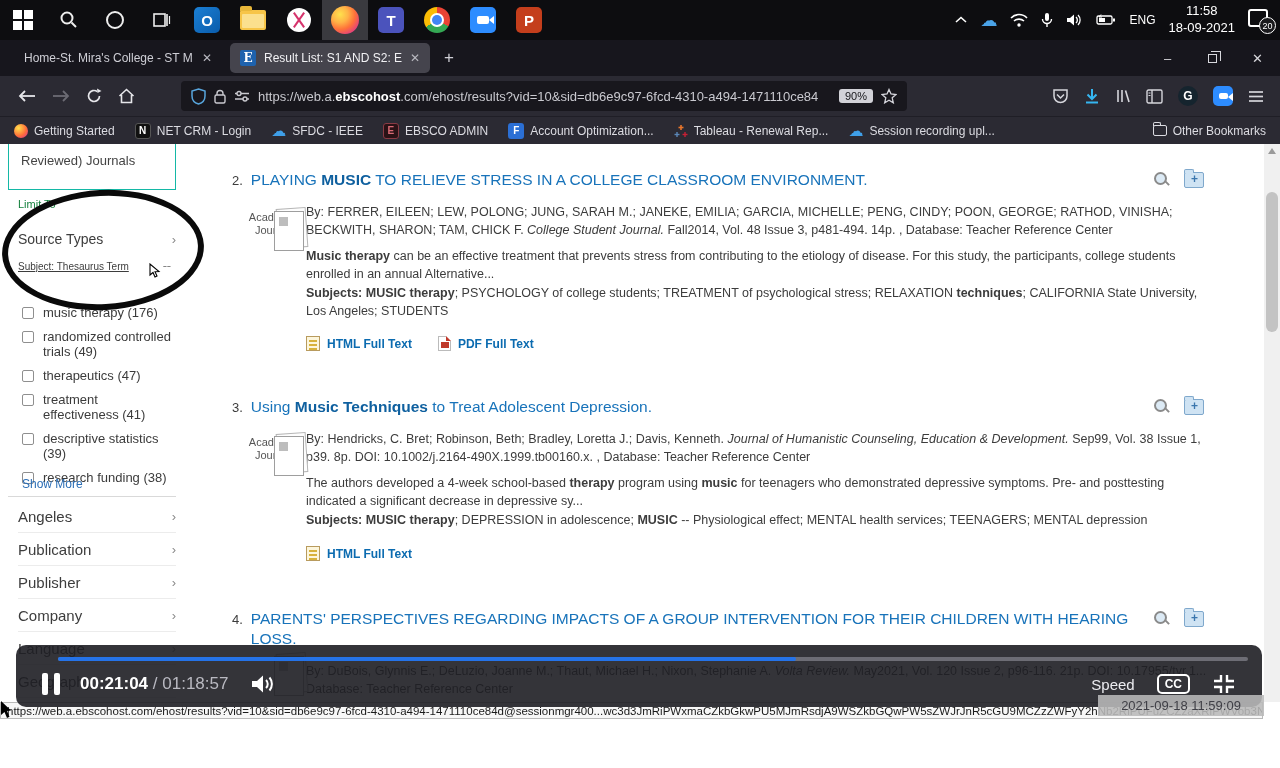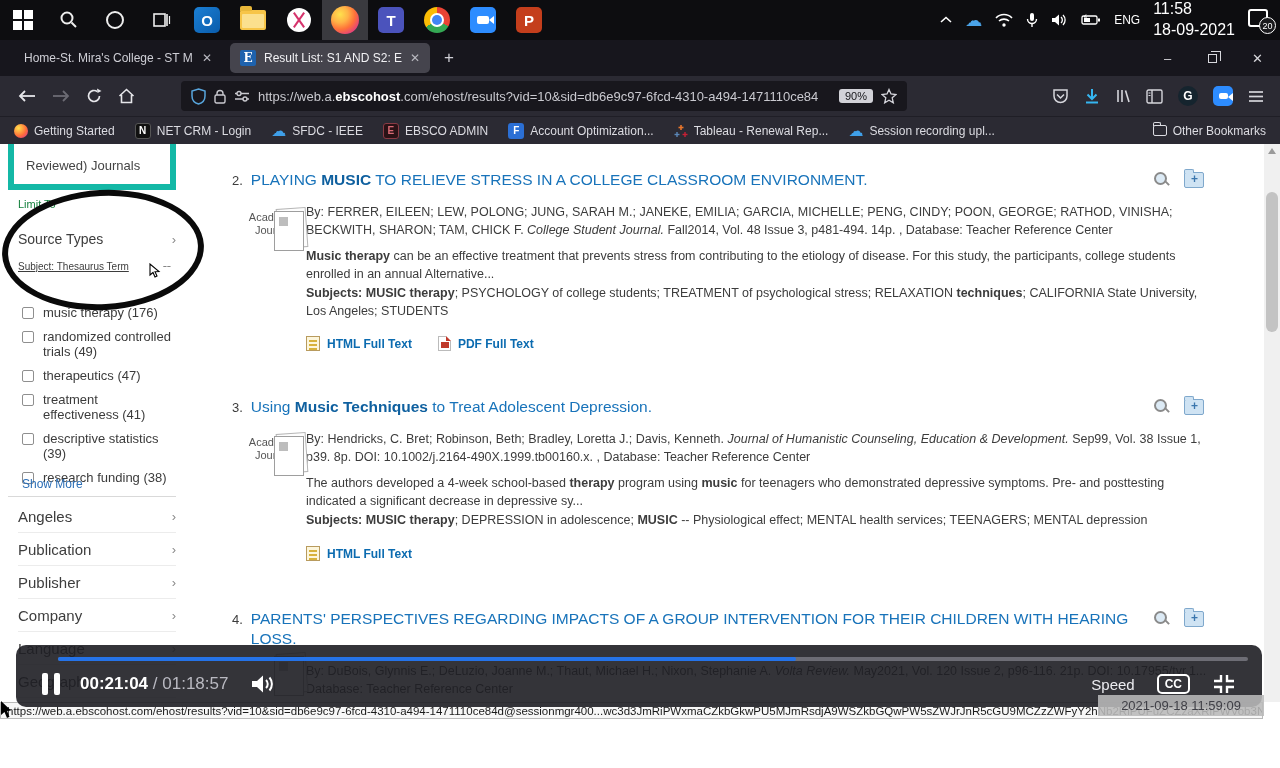--- a/index.html
+++ b/index.html
@@ -30,21 +30,21 @@
   .chrome-ico:before { content:""; position:absolute; inset:6px; background:#fff; border-radius:50%; }
   .chrome-ico:after { content:""; position:absolute; inset:8px; background:#4285f4; border-radius:50%; }
   .zoom-app { background:#2d8cff; }
   .cam-glyph { width:12px; height:8px; background:#fff; border-radius:2px; position:relative; }
   .cam-glyph:after { content:""; position:absolute; right:-5px; top:0; border-left:5px solid #fff; border-top:4px solid transparent; border-bottom:4px solid transparent; transform:scaleX(-1); }
   .ppt { background:#c43e1c; }
   .tray { margin-left:auto; display:flex; align-items:center; gap:13px; padding-right:8px; color:#fff; }
   .tray-ico { display:flex; align-items:center; justify-content:center; }
   .cloud-ico { font-size:17px; color:#4aa3e8; line-height:1; }
   .tray-lang { font-size:12px; }
-  .tray-clock { font-size:16px; text-align:left; line-height:1.3; }
+  .tray-clock { font-size:13px; text-align:center; line-height:1.3; }
   .notif { position:relative; width:24px; height:22px; }
   .notif .bubble { position:absolute; inset:0 4px 4px 0; border:2px solid #fff; border-radius:3px; }
   .notif .count { position:absolute; right:-4px; bottom:-3px; width:17px; height:17px; border-radius:50%; background:#1a1a1d; border:1.5px solid #fff; color:#fff; font-size:9px; display:flex; align-items:center; justify-content:center; }
   
   .tabbar { position:absolute; top:40px; left:0; width:1280px; height:36px; background:#17161d; display:flex; align-items:center; color:#cfcfd6; z-index:100; }
   .tab { display:flex; align-items:center; gap:8px; font-size:12px; padding:0 10px; height:30px; }
   .tab.inactive { width:208px; margin-left:14px; }
   .tab.active { width:200px; background:#45444d; border-radius:5px; margin-left:8px; color:#f1f1f4; }
   .tab-title { flex:1; white-space:nowrap; overflow:hidden; }
   .tab-close { font-size:12px; color:#b9b9c0; }
@@ -68,21 +68,21 @@
   .bm-ico { width:16px; height:16px; border-radius:3px; display:flex; align-items:center; justify-content:center; font-size:10px; font-weight:bold; color:#fff; flex:none; }
   .bm-right { margin-left:auto; display:flex; align-items:center; gap:6px; }
   .mini-ff { width:14px; height:14px; border-radius:50%; background:radial-gradient(circle at 32% 30%, #ffe14d, #ff7139 55%, #e3427a 85%); }
   .mini-cloud { color:#3f9fe8; font-size:15px; line-height:1; }
   .folder-outline { width:14px; height:11px; border:1.5px solid #dcdce2; border-radius:2px; position:relative; }
   .folder-outline:before { content:""; position:absolute; top:-4px; left:-1px; width:6px; height:3px; border:1.5px solid #dcdce2; border-bottom:none; border-radius:2px 2px 0 0; }
   
   .page { position:absolute; top:144px; left:0; width:1280px; height:558px; background:#fff; overflow:hidden; z-index:10; }
   
   .sidebar { position:absolute; left:0; top:0; width:205px; height:100%; }
-  .peer-box { position:absolute; left:8px; top:-20px; width:168px; height:66px; border:6px solid #14b8a6; background:#fff; font-size:13px; color:#444; padding:28px 0 0 12px; }
+  .peer-box { position:absolute; left:8px; top:-20px; width:168px; height:66px; border:1px solid #14b8a6; background:#fff; font-size:13px; color:#444; padding:28px 0 0 12px; }
   .limit-to { position:absolute; left:18px; top:54px; font-size:11px; color:#15803d; }
   .side-row { position:absolute; left:18px; width:158px; display:flex; justify-content:space-between; align-items:center; font-size:14px; color:#3d3d3d; }
   .chev { color:#8a8a8a; font-size:13px; }
   .subj-thes { position:absolute; left:18px; top:117px; width:120px; font-size:10px; color:#3d3d3d; text-decoration:underline; line-height:1.2; }
   .cursor-wrap { position:absolute; left:148px; top:119px; display:flex; align-items:center; gap:2px; color:#6a6a6a; font-size:12px; }
   .ellipse { position:absolute; left:2px; top:46px; width:202px; height:120px; border:6px solid #0a0a0a; border-radius:50%; transform:rotate(-3deg); pointer-events:none; z-index:5; }
   .cb-list { position:absolute; left:22px; top:162px; width:152px; display:flex; flex-direction:column; gap:9px; }
   .cb-row { display:flex; gap:9px; font-size:13px; color:#3b3b3b; line-height:1.15; }
   .cb { width:12px; height:12px; border:1px solid #8f8f8f; border-radius:2px; background:#fff; flex:none; margin-top:1px; }
   .show-more { position:absolute; left:22px; top:333px; font-size:12px; color:#2a6db5; }

